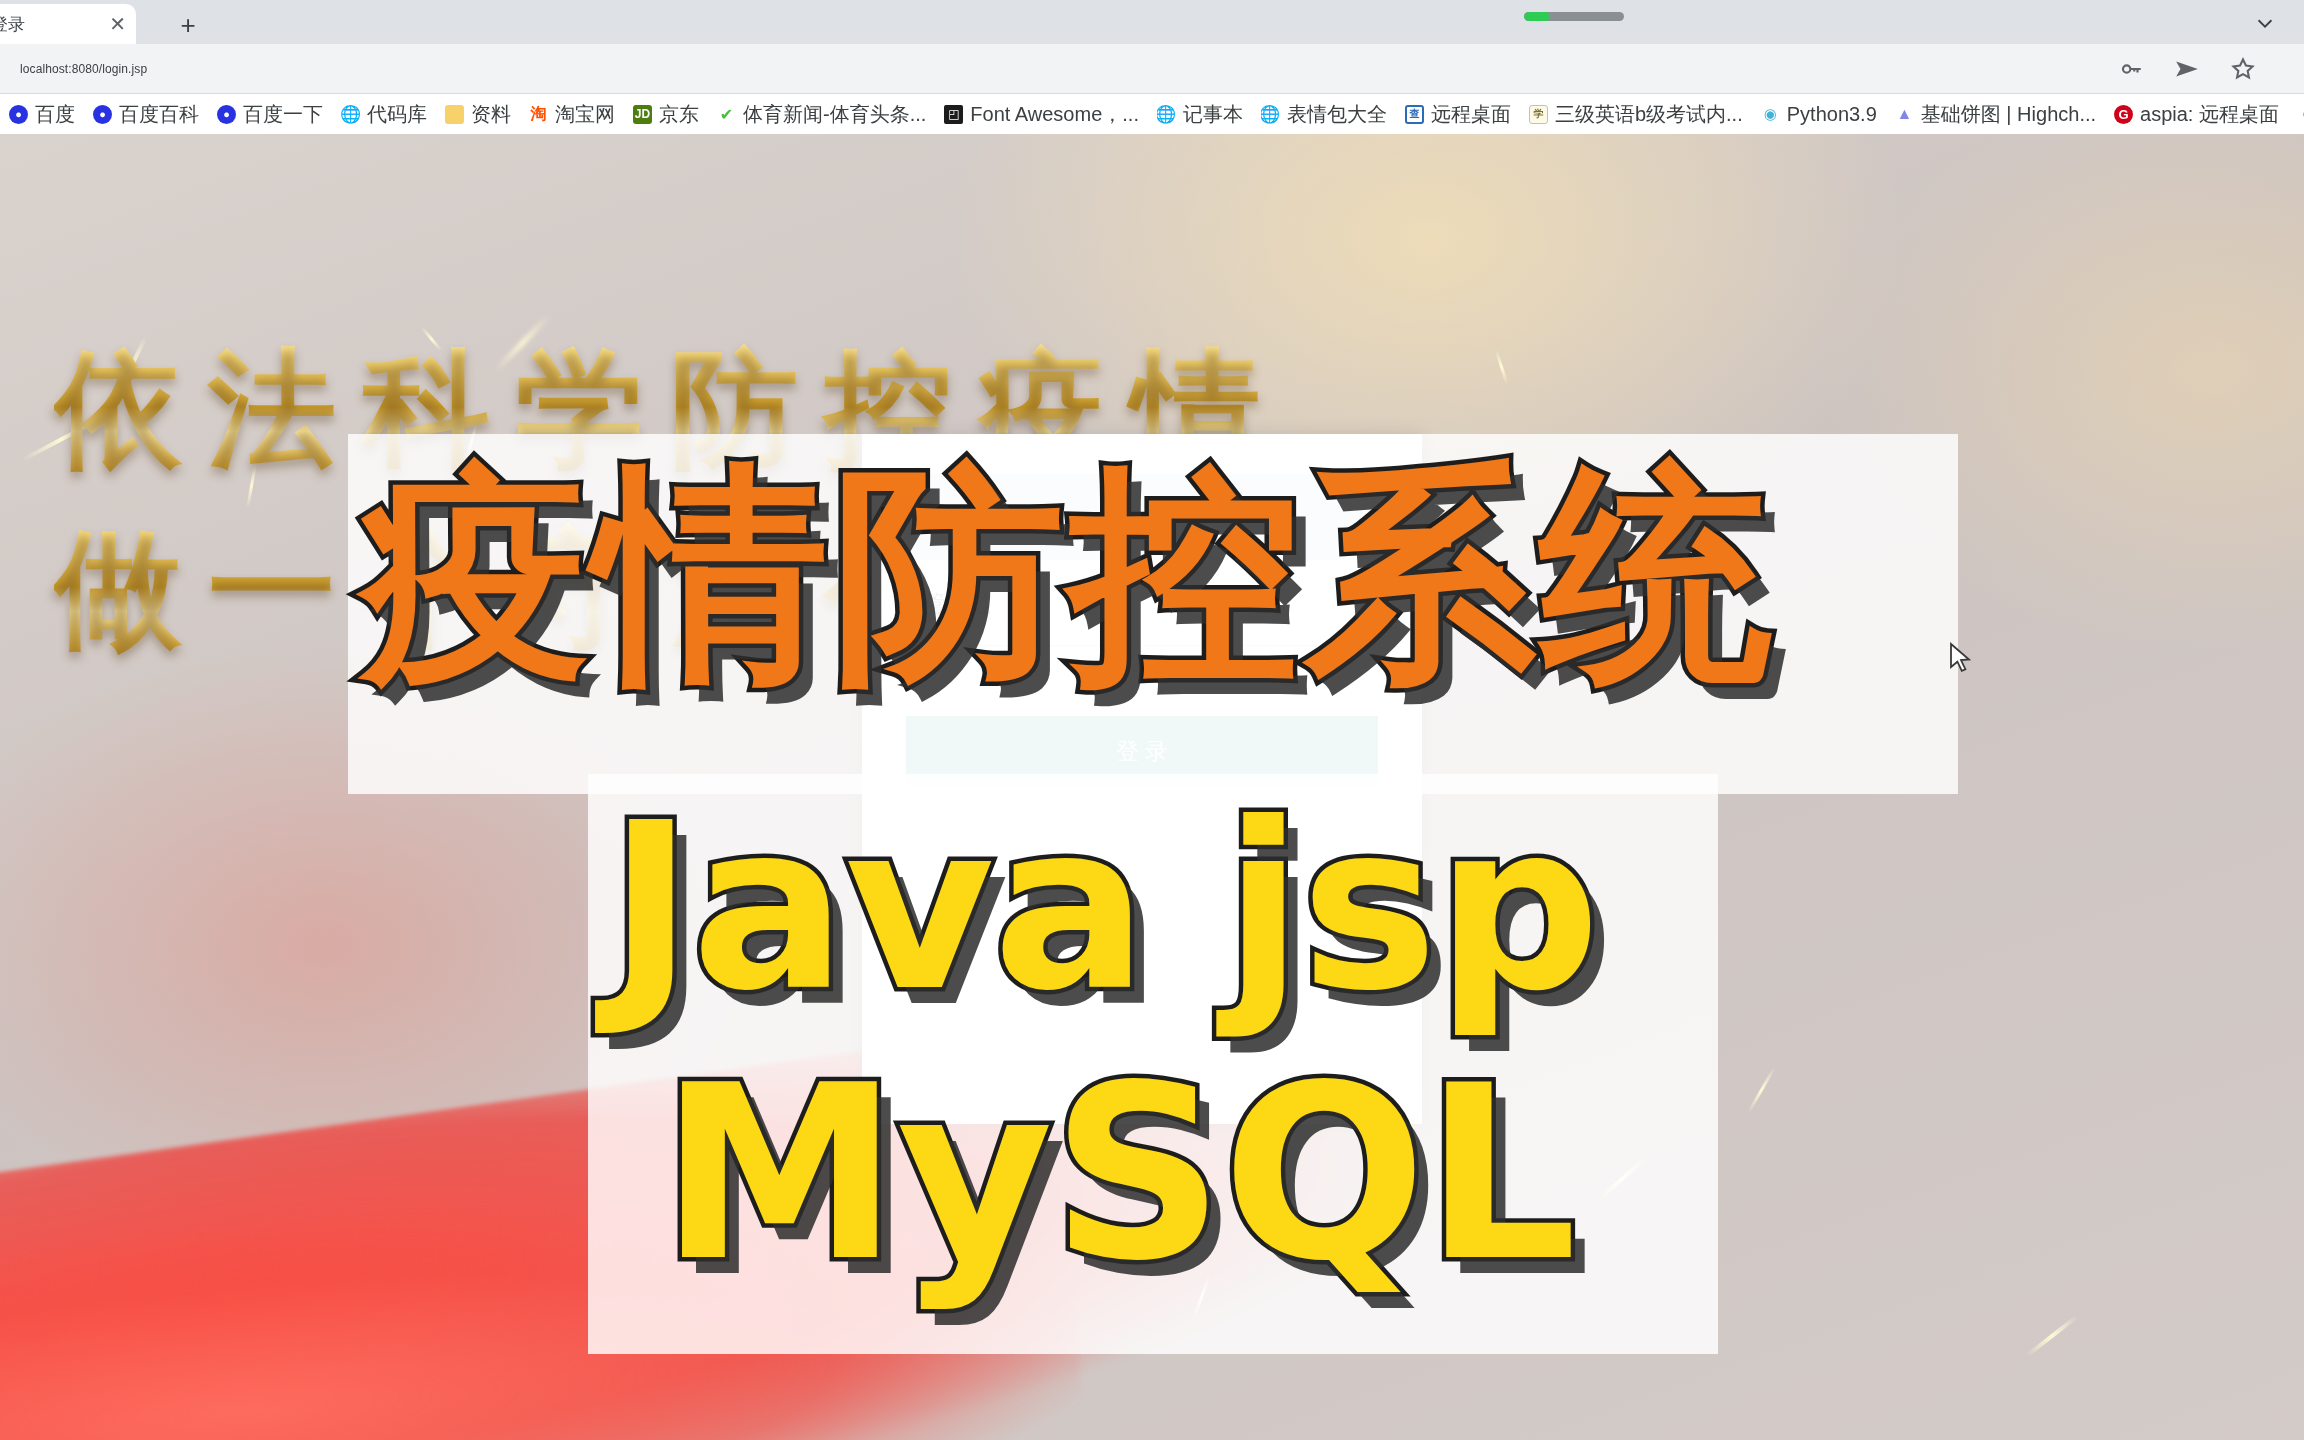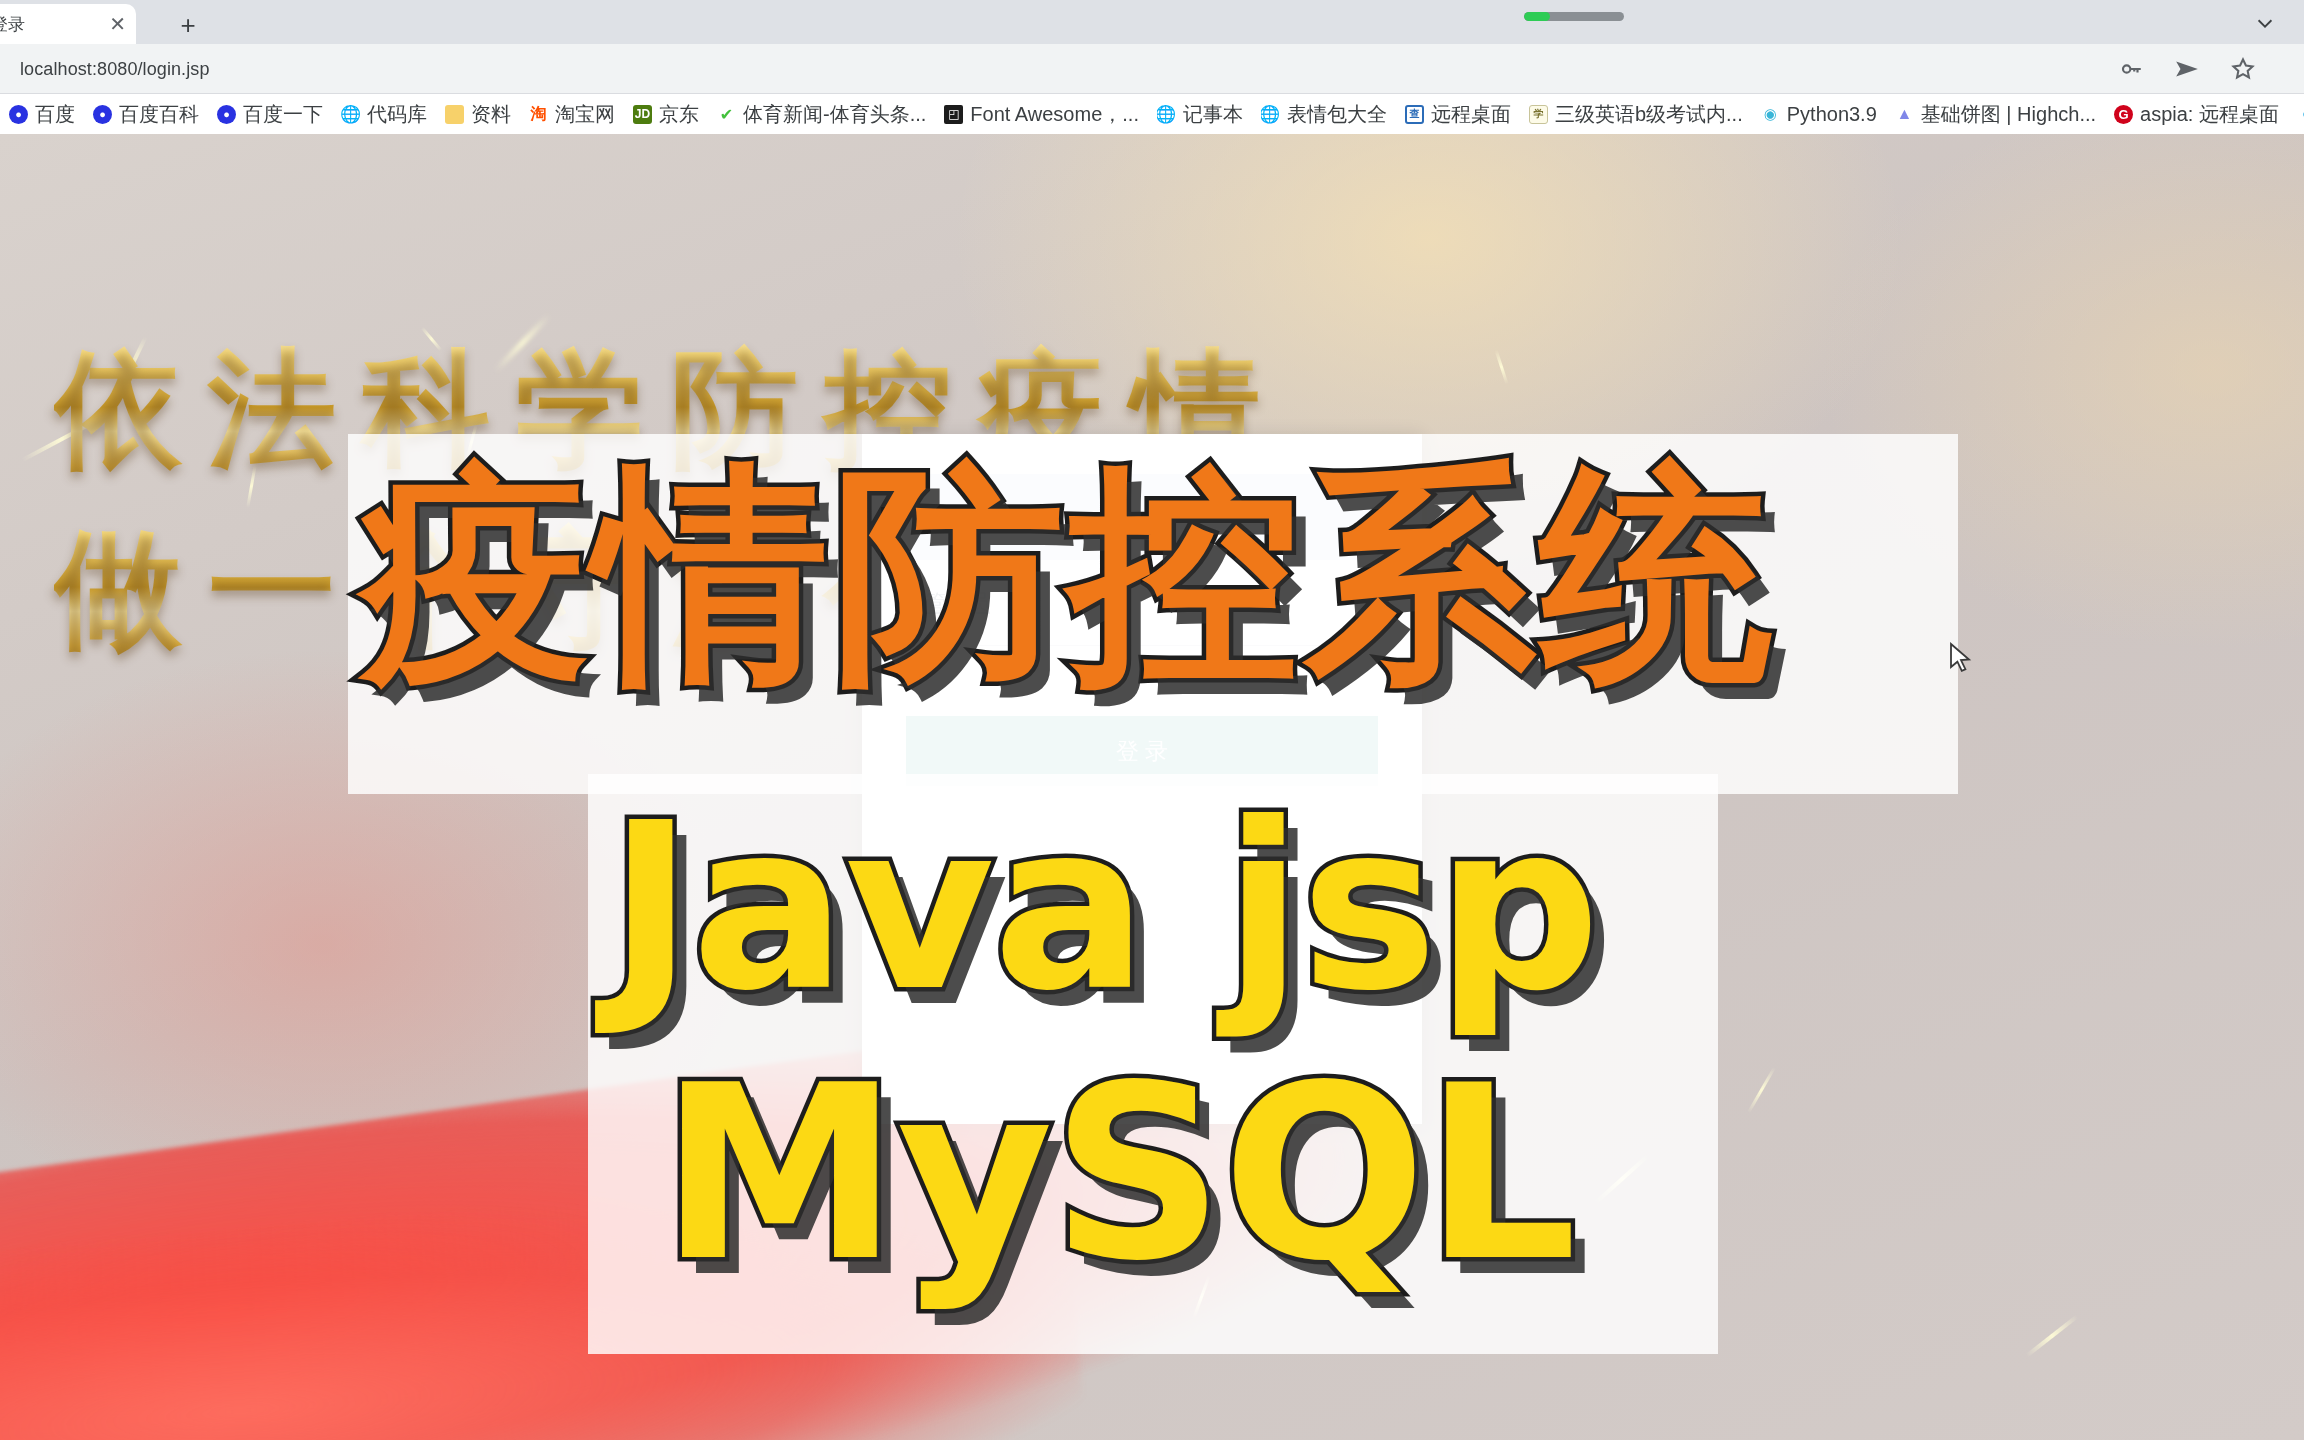--- a/index.html
+++ b/index.html
@@ -39,21 +39,21 @@
   
   .omnirow{
     height:50px;flex:0 0 50px;background:#f1f3f4;display:flex;align-items:center;
     position:relative;
   }
   .omnibox{
     position:absolute;left:-28px;right:30px;top:6px;height:38px;
     background:#f1f3f4;border-radius:19px;display:flex;align-items:center;
     padding:0 18px 0 48px;box-sizing:border-box;
   }
-  .url{font-size:18px;color:#3c4043;letter-spacing:.1px;white-space:nowrap;}
+  .url{font-size:12px;color:#3c4043;letter-spacing:.1px;white-space:nowrap;}
   .omni-actions{margin-left:auto;display:flex;align-items:center;gap:30px;}
   .omni-actions svg{display:block;}
   .divider-line{position:absolute;left:0;right:0;bottom:0;height:1px;background:#dadce0;}
 
   
   .bookmarks{
     height:40px;flex:0 0 40px;background:#fff;display:flex;align-items:center;
     overflow:hidden;position:relative;
   }
   .bm{

